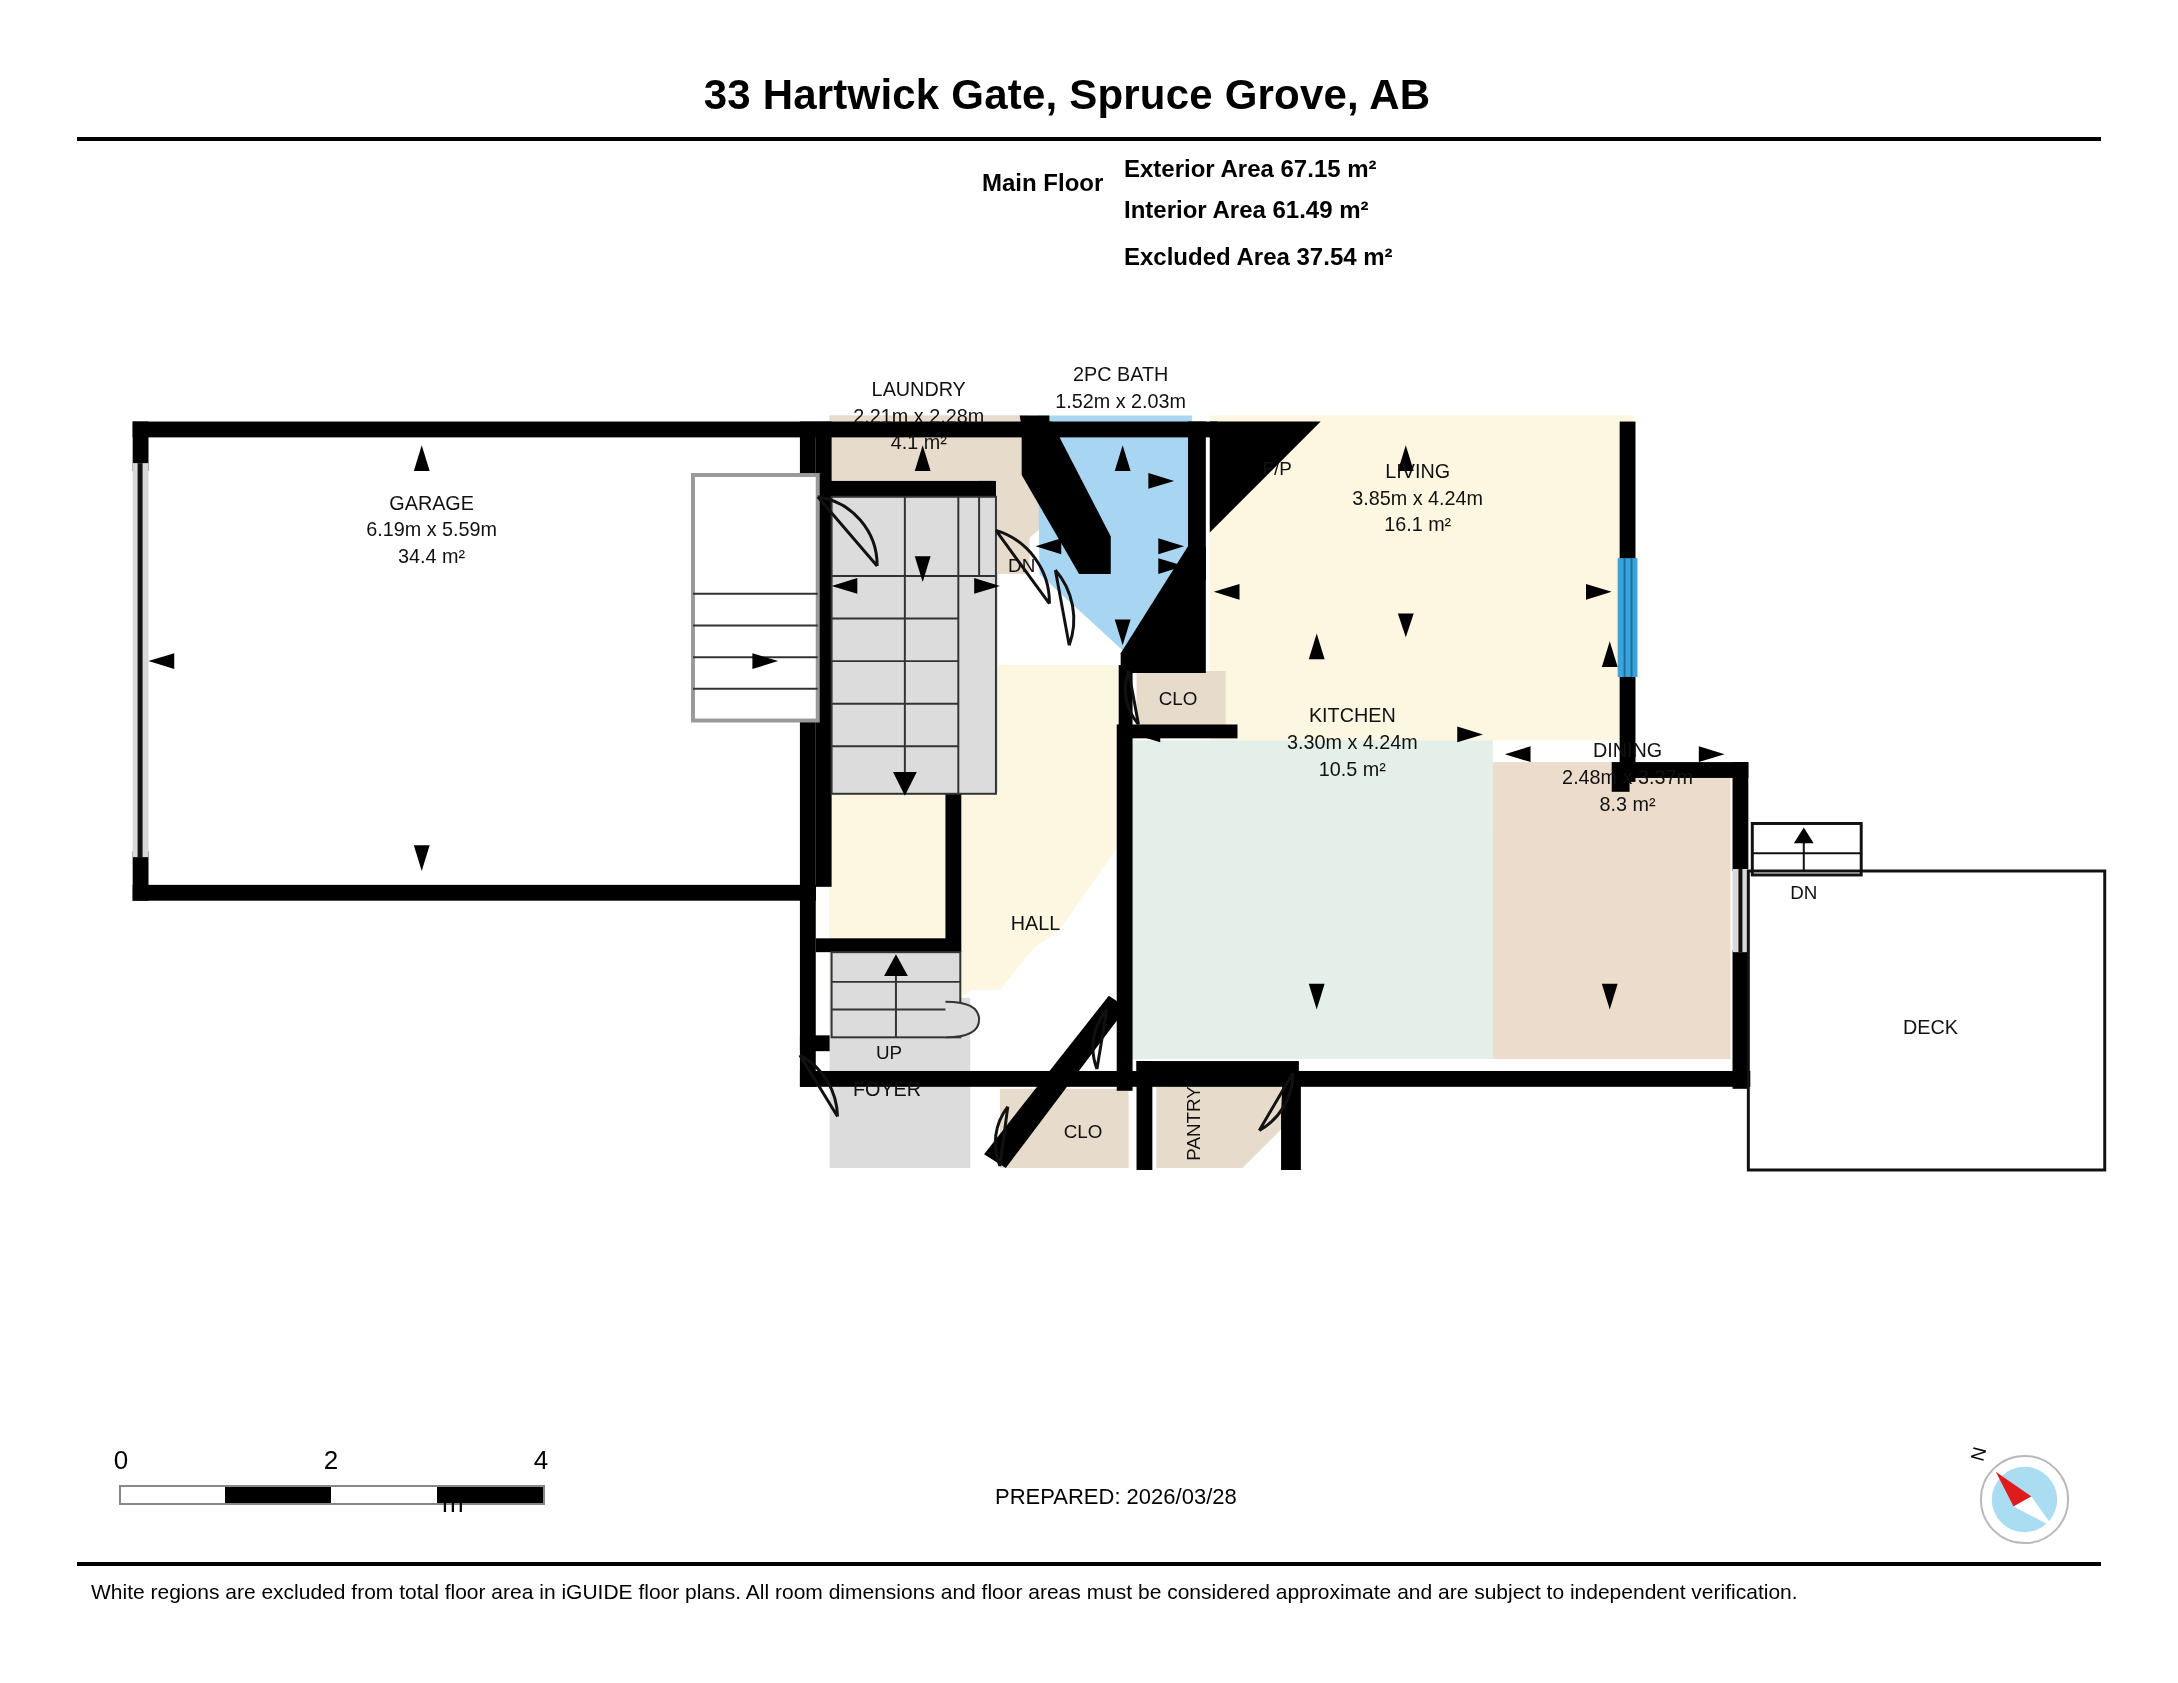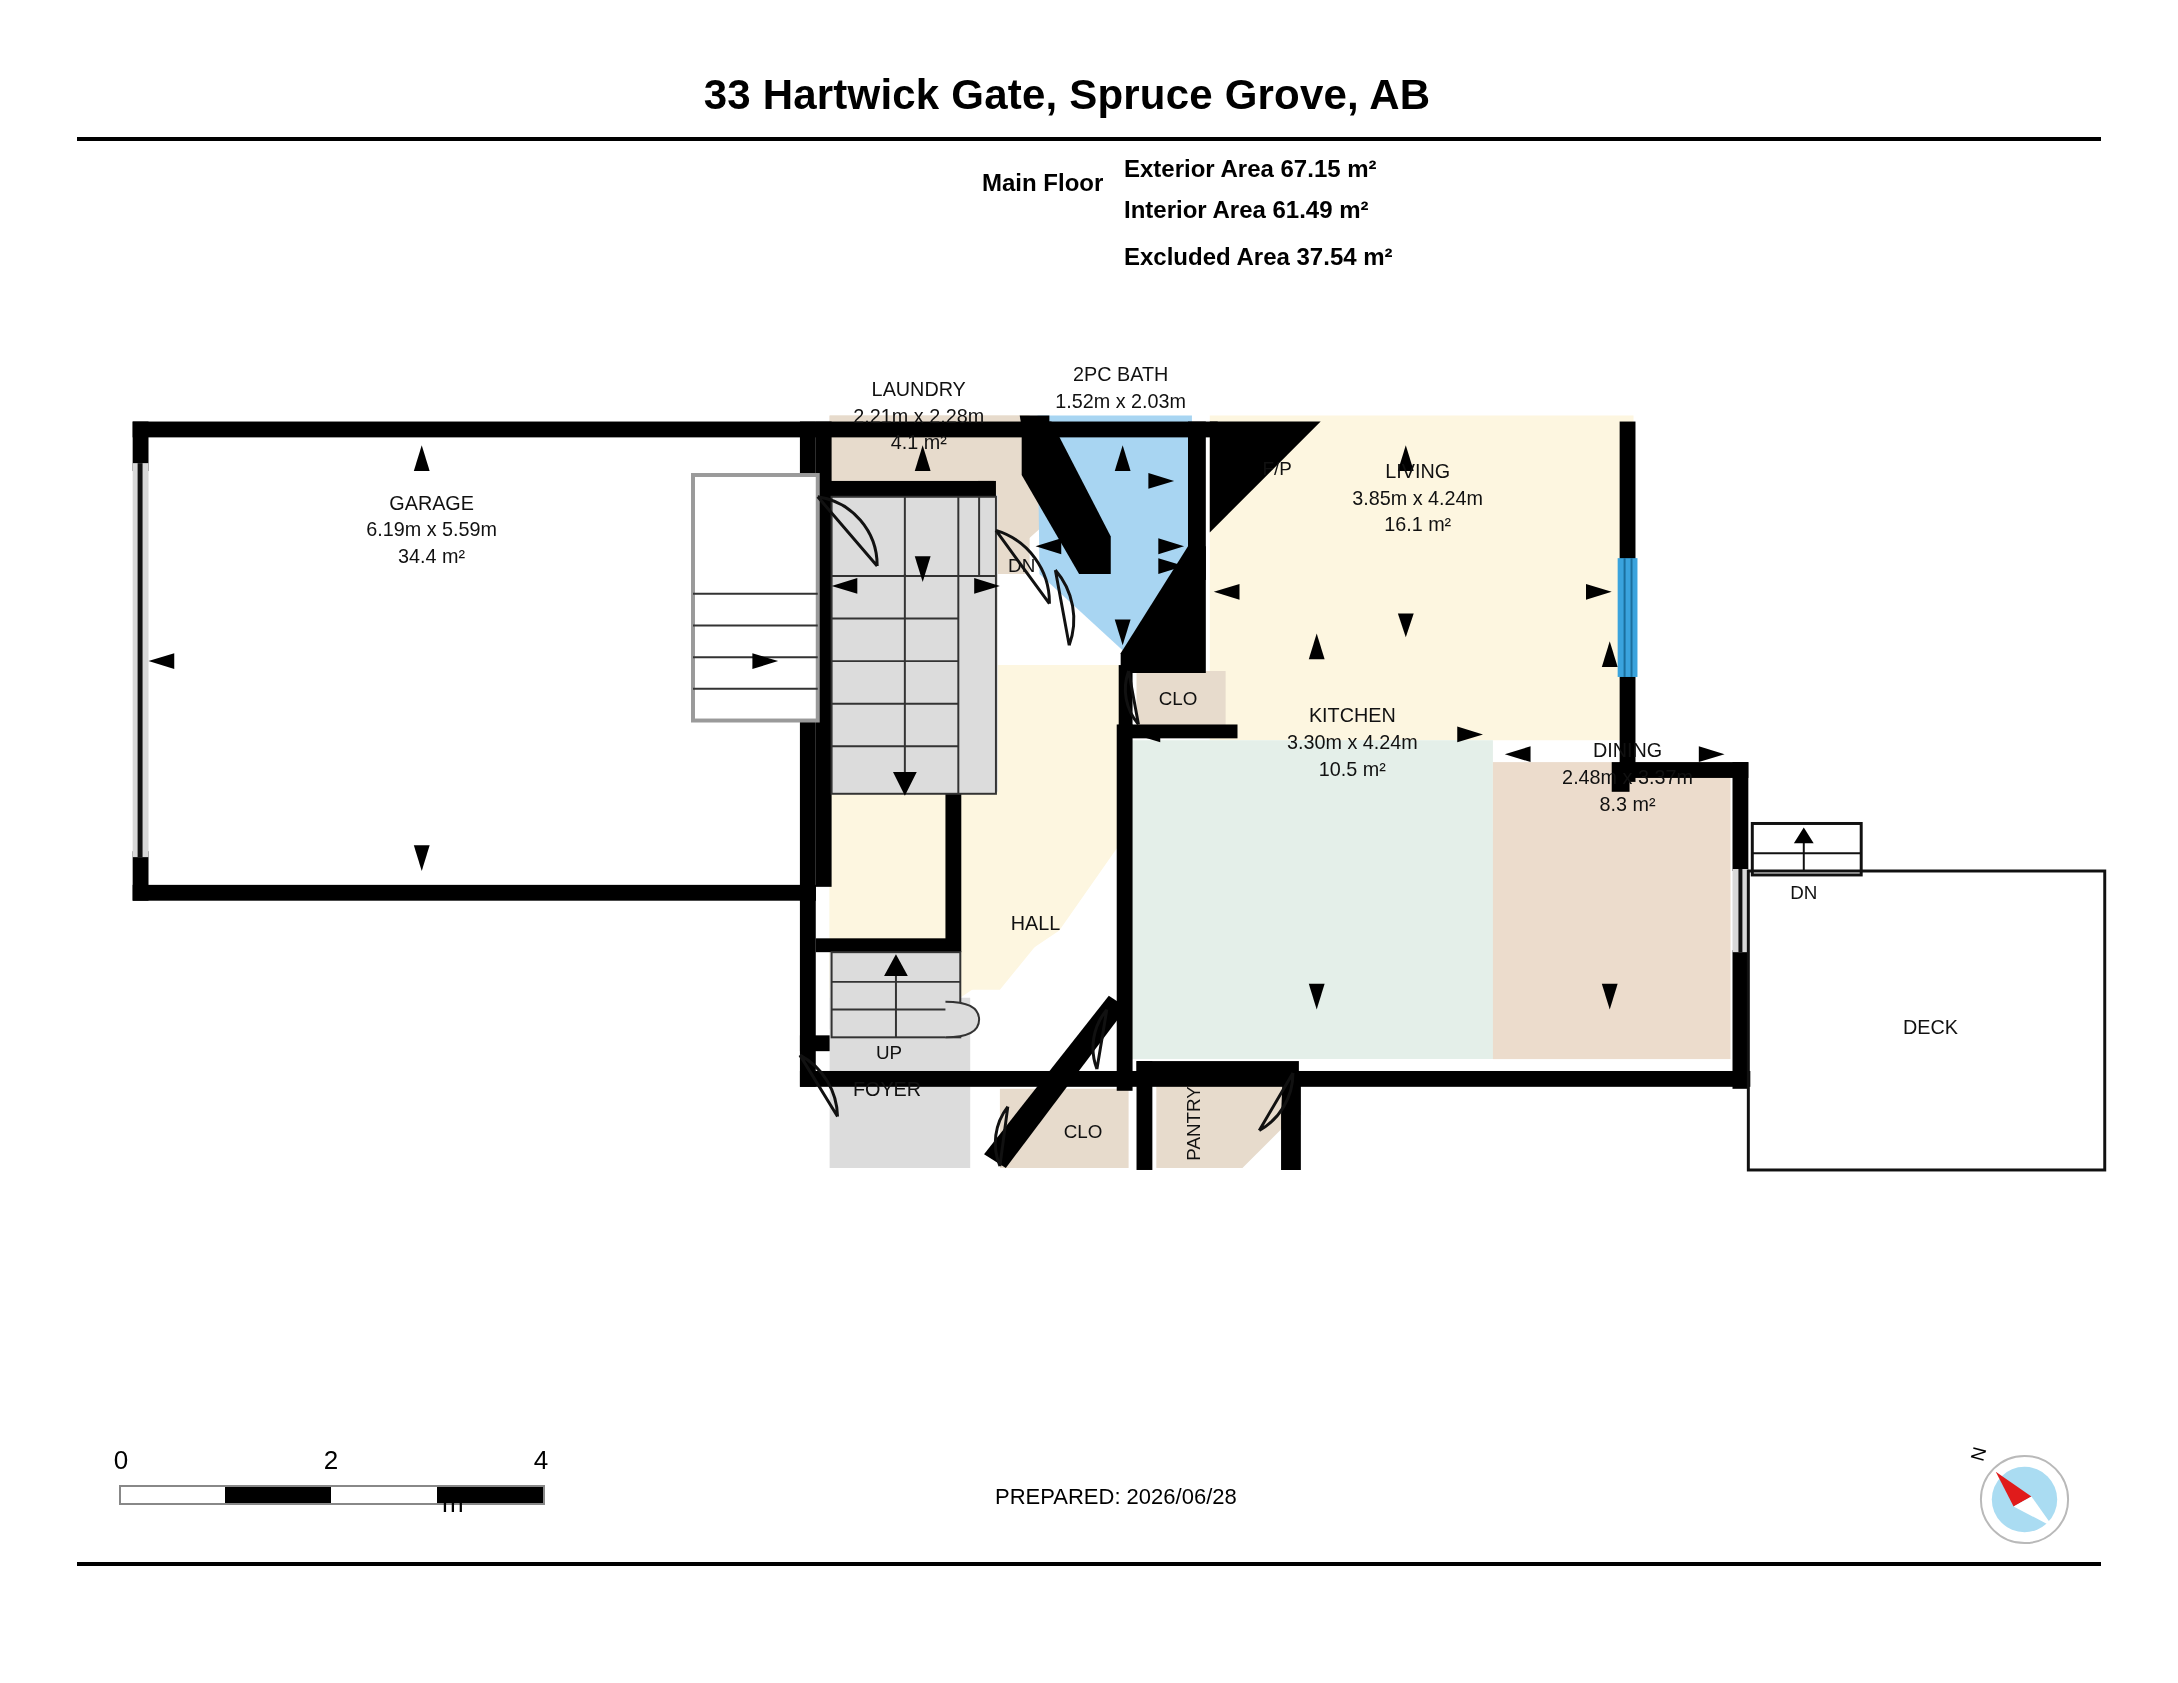--- a/index.html
+++ b/index.html
@@ -272,26 +272,27 @@
     <div class="sb-track">
       <div class="sb-seg" style="left:104px;width:106px;"></div>
       <div class="sb-seg" style="left:316px;width:106px;"></div>
     </div>
     <div class="sb-tick" style="left:2px;">0</div>
     <div class="sb-tick" style="left:212px;">2</div>
     <div class="sb-tick" style="left:422px;">4</div>
   </div>
   <div id="sb-unit">m</div>
 
-  <div id="prepared">PREPARED: 2026/06/28</div>
+  <div id="prepared">PREPARED: 2026/03/28</div>
 
   <svg id="compass" viewBox="0 0 110 110">
     <circle cx="55" cy="55" r="44" fill="#ffffff" stroke="#b9b9b9" stroke-width="2"></circle>
     <circle cx="55" cy="55" r="33" fill="#aadcf2"></circle>
     <polygon points="26,27 62,52 44,62" fill="#e01b1b"></polygon>
     <polygon points="84,83 62,52 44,62" fill="#ffffff"></polygon>
   </svg>
   <div id="compass-n">N</div>
 
   <div id="footer-rule"></div>
+  <div id="disclaimer">White regions are excluded from total floor area in iGUIDE floor plans. All room dimensions and floor areas must be considered approximate and are subject to independent verification.</div>
 
 </div>
 
 
 </body></html>

